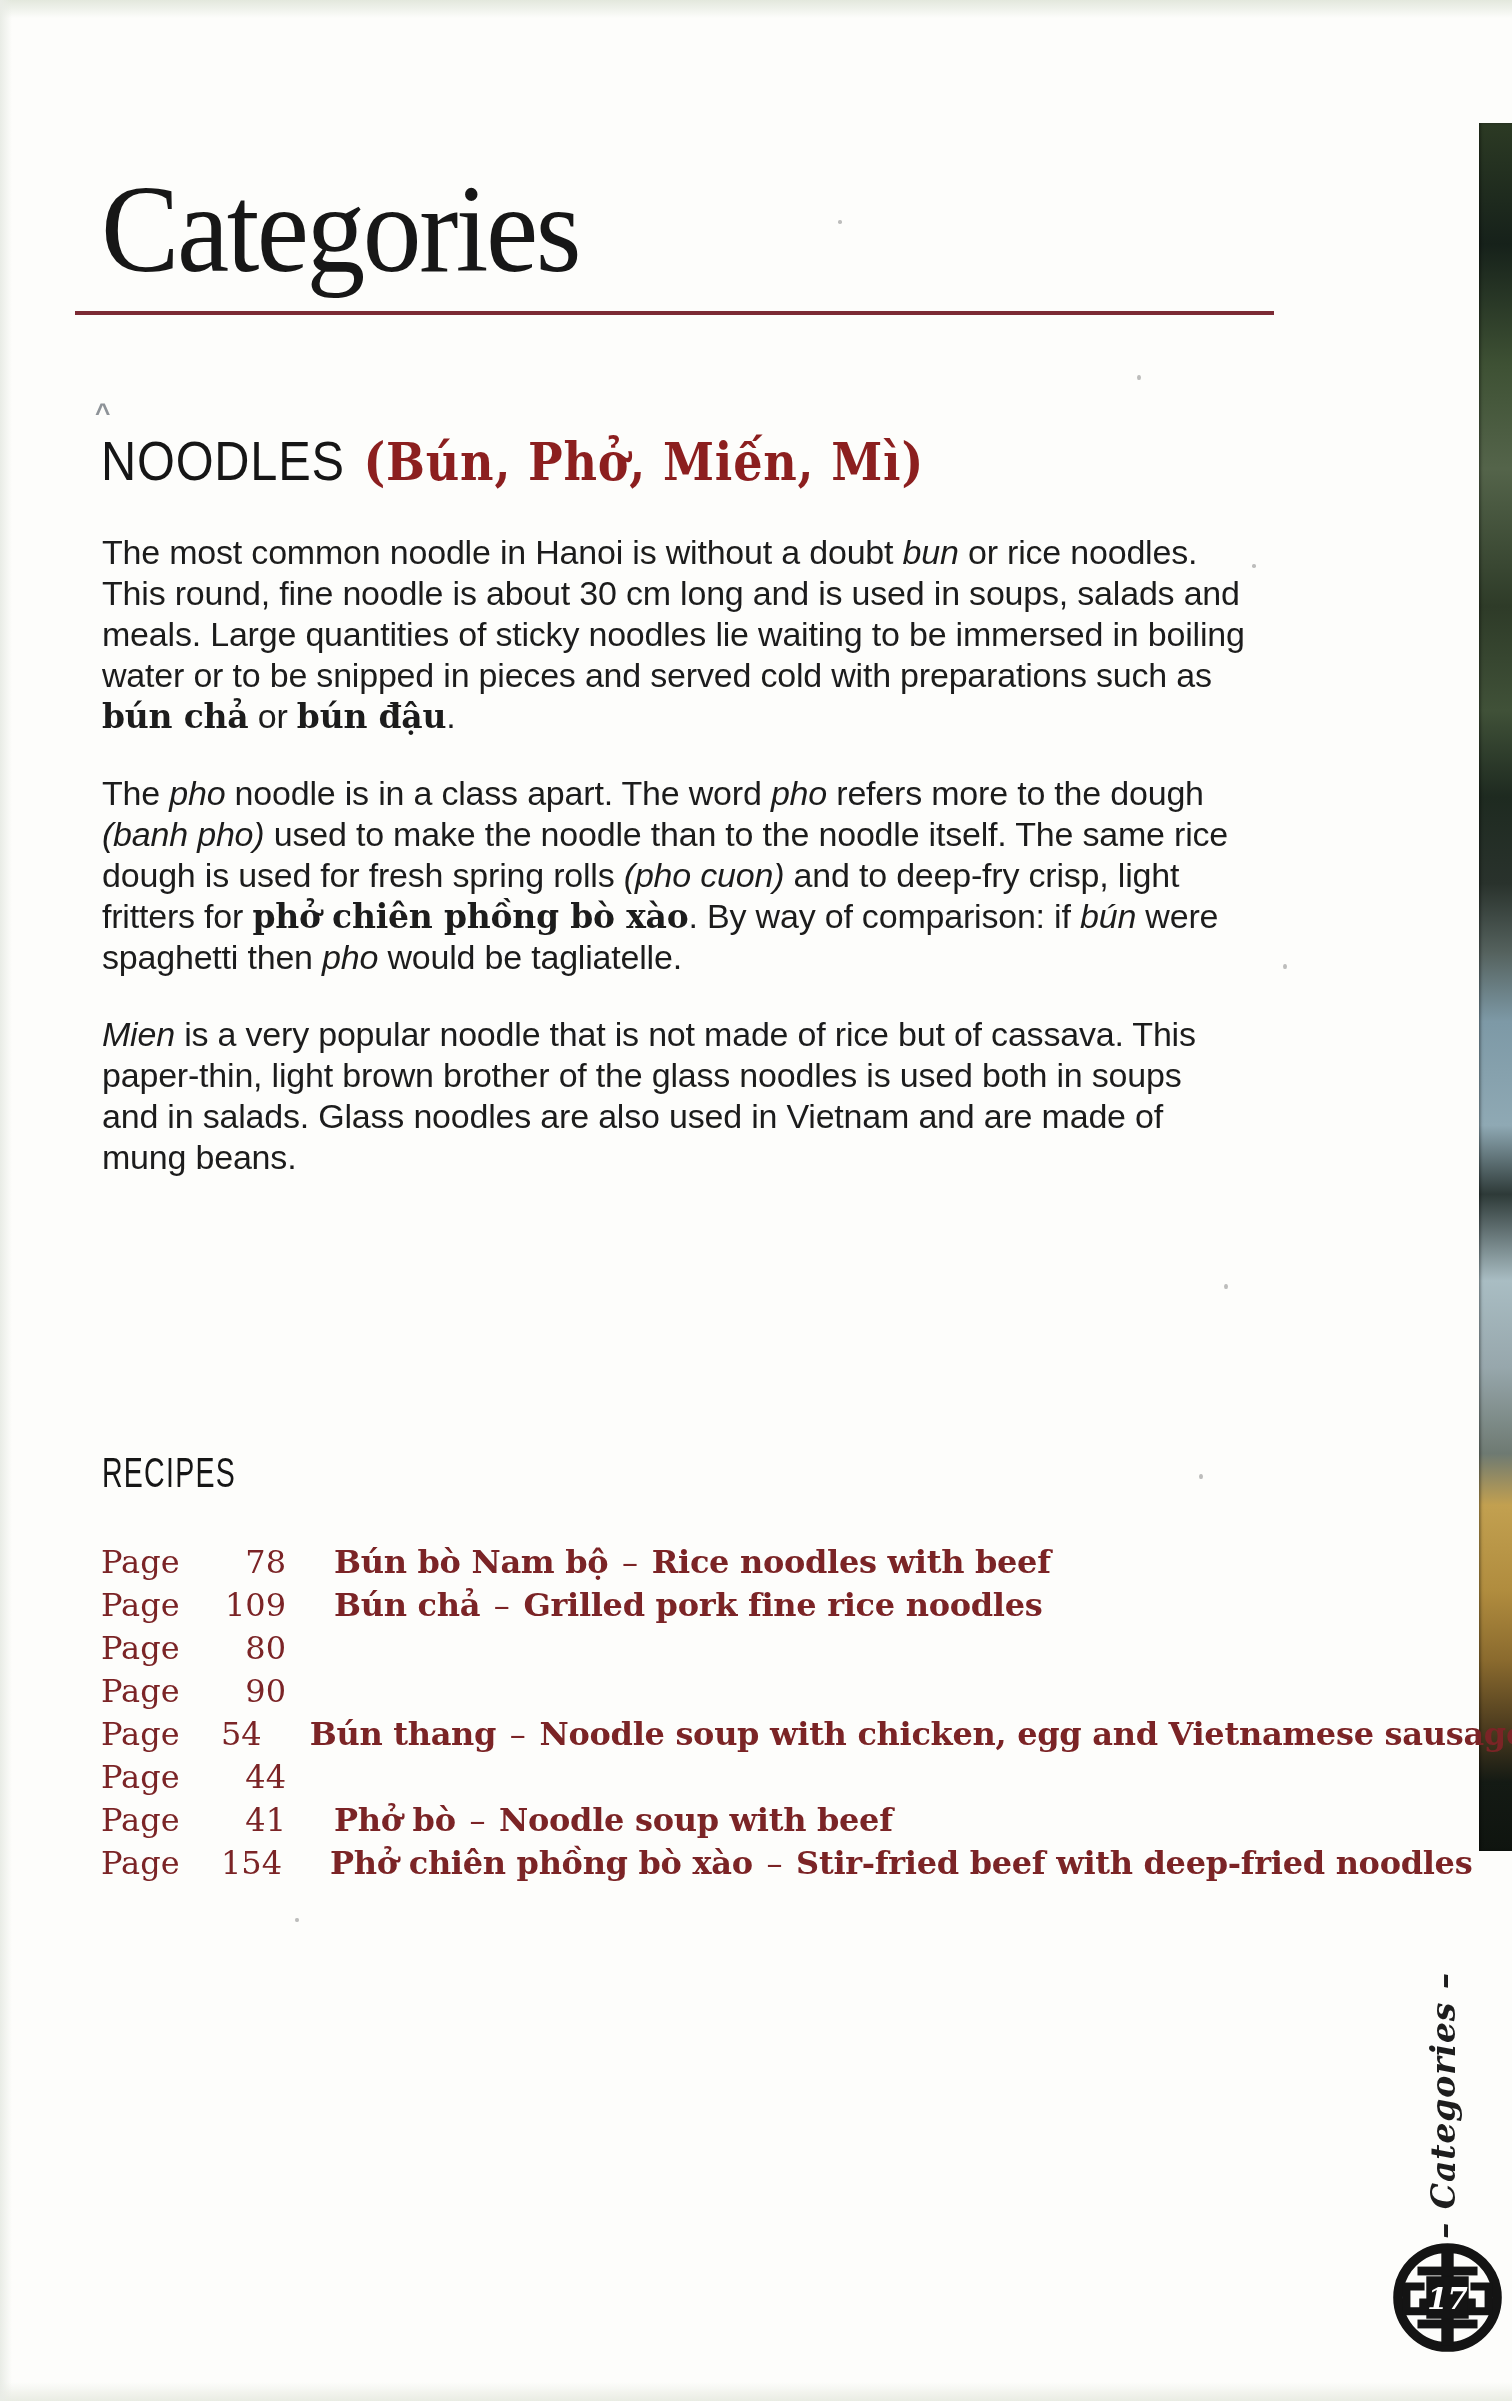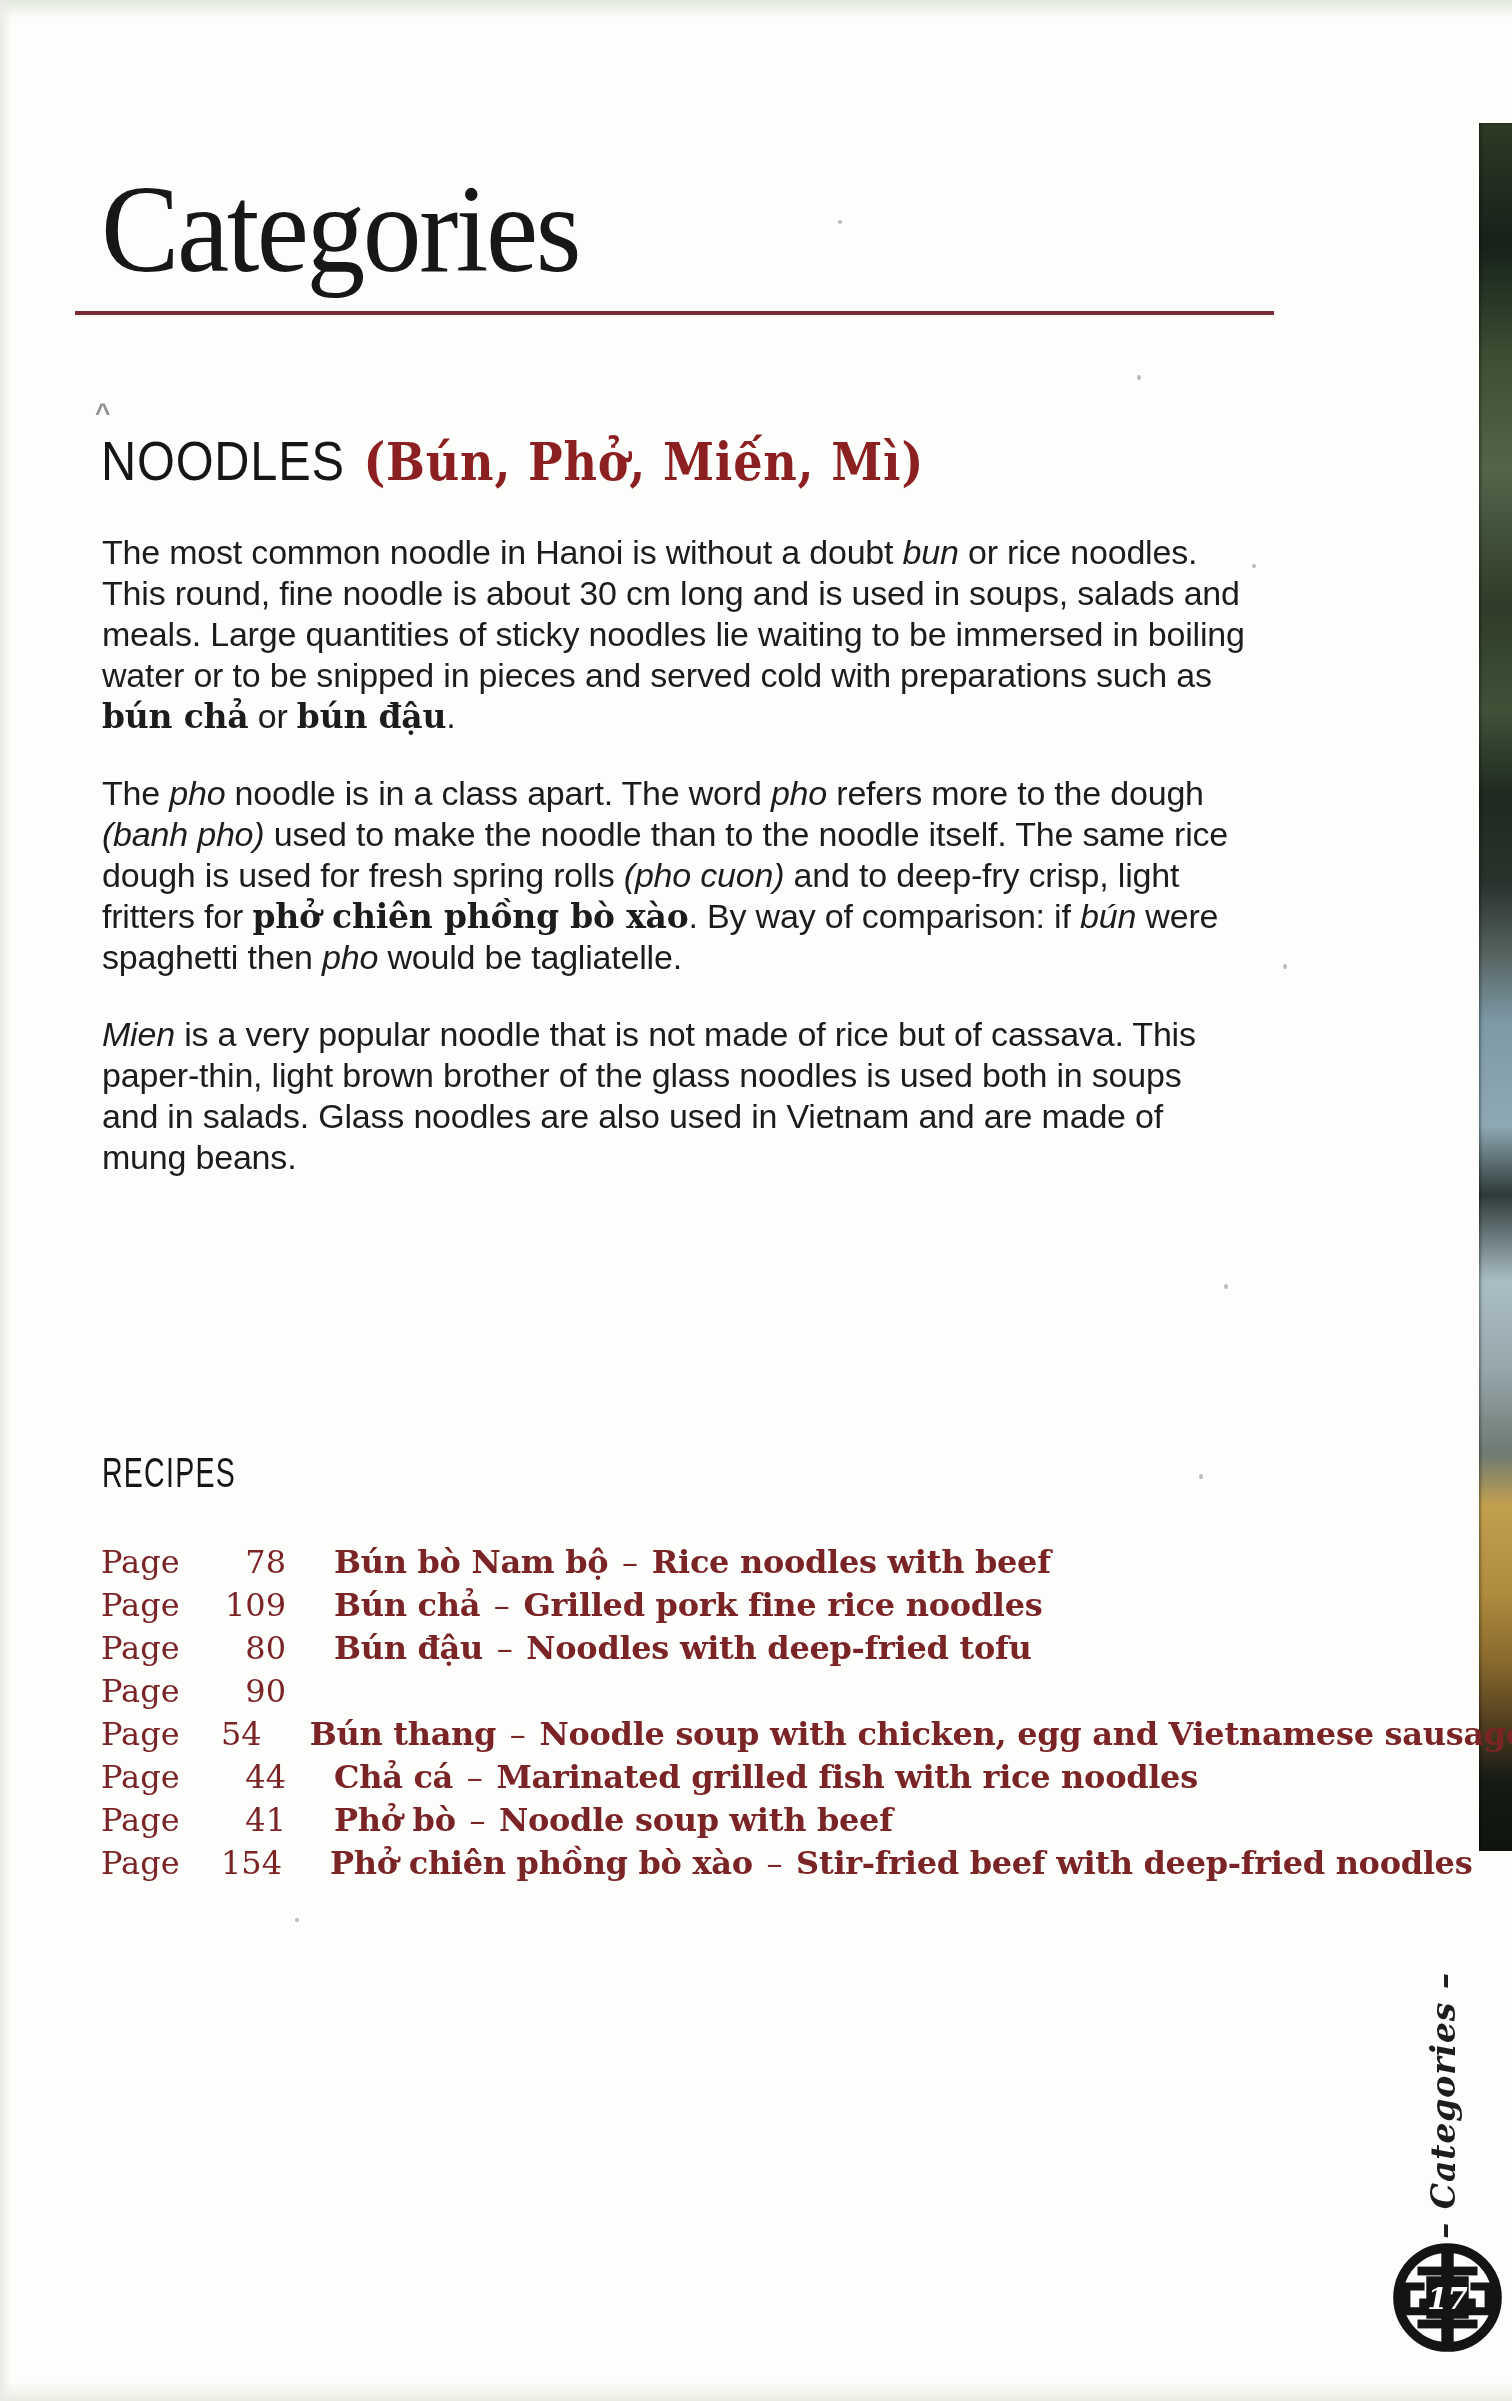--- a/index.html
+++ b/index.html
@@ -141,38 +141,36 @@
 
   <div class="recipe-row">
     <span class="r-page">Page</span>
     <span class="r-num">109</span>
     <span class="r-text"><span class="r-name">Bún chả</span><span class="r-sep"> – </span><span class="r-desc">Grilled pork fine rice noodles</span></span>
   </div>
 
   <div class="recipe-row">
     <span class="r-page">Page</span>
     <span class="r-num">80</span>
-    <span class="r-text"><span class="r-name">Bún đậu</span><span class="r-sep"> – </span><span class="r-desc">Noodles with deep-fried tofu</span></span>
   </div>
 
   <div class="recipe-row">
     <span class="r-page">Page</span>
     <span class="r-num">90</span>
   </div>
 
   <div class="recipe-row">
     <span class="r-page">Page</span>
     <span class="r-num">54</span>
     <span class="r-text"><span class="r-name">Bún thang</span><span class="r-sep"> – </span><span class="r-desc">Noodle soup with chicken, egg and Vietnamese sausage</span></span>
   </div>
 
   <div class="recipe-row">
     <span class="r-page">Page</span>
     <span class="r-num">44</span>
-    <span class="r-text"><span class="r-name">Chả cá</span><span class="r-sep"> – </span><span class="r-desc">Marinated grilled fish with rice noodles</span></span>
   </div>
 
   <div class="recipe-row">
     <span class="r-page">Page</span>
     <span class="r-num">41</span>
     <span class="r-text"><span class="r-name">Phở bò</span><span class="r-sep"> – </span><span class="r-desc">Noodle soup with beef</span></span>
   </div>
 
   <div class="recipe-row">
     <span class="r-page">Page</span>

